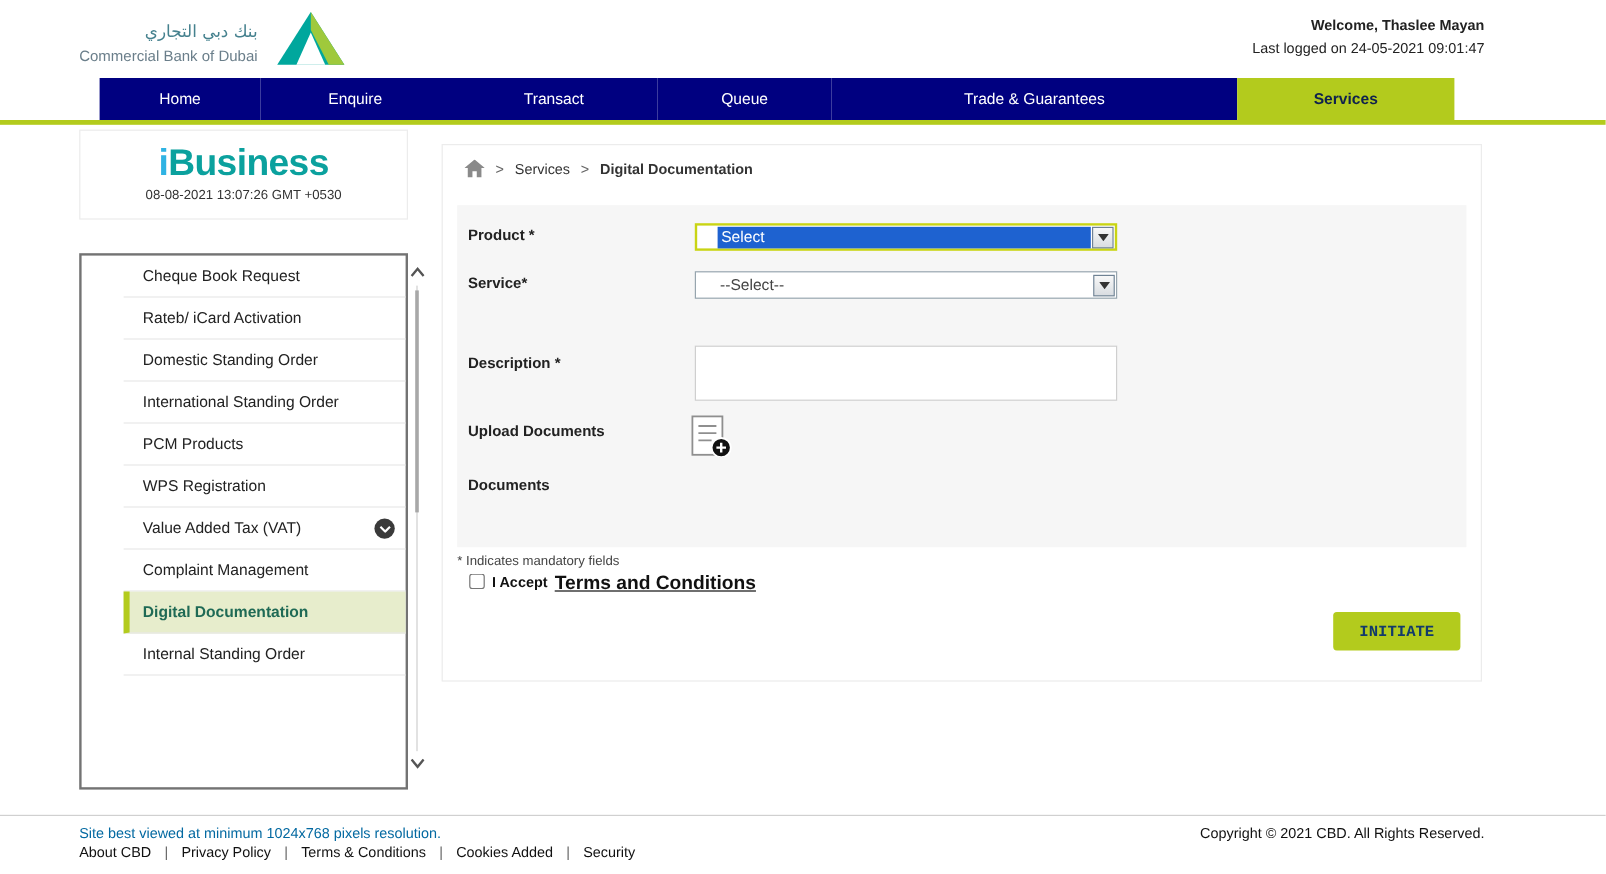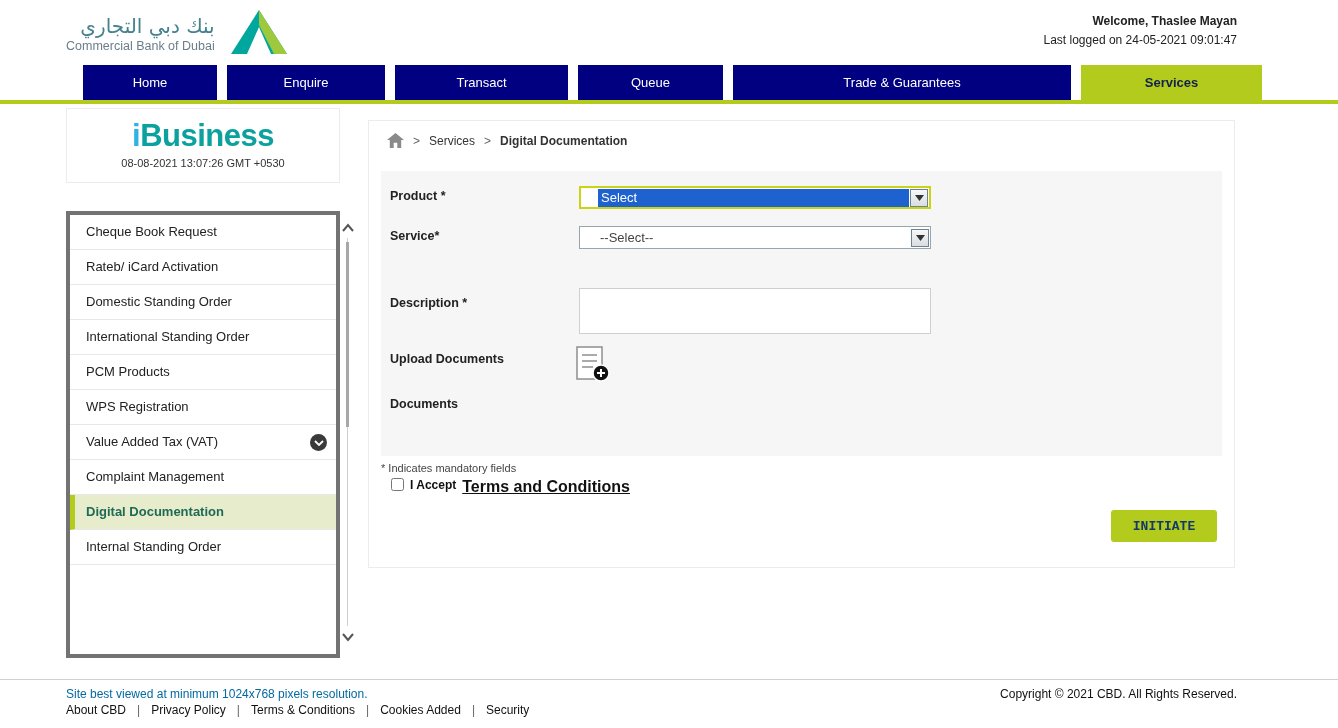--- a/index.html
+++ b/index.html
@@ -10,42 +10,42 @@
     position: relative;
     background: #ffffff;
     font-family: "Liberation Sans", sans-serif;
     overflow: hidden;
   }
 
   
   .header { position: absolute; top: 0; left: 0; width: 1338px; height: 65px; background: #fff; }
   .logo { position: absolute; left: 66px; top: 8px; display: flex; align-items: center; gap: 14px; cursor: pointer; }
   .logo-text { display: flex; flex-direction: column; }
-  .logo-arabic { font-family: "DejaVu Sans", sans-serif; direction: rtl; color: #45818e; font-size: 20px; line-height: 22px; }
+  .logo-arabic { font-family: "DejaVu Sans", sans-serif; direction: rtl; color: #45818e; font-size: 14px; line-height: 22px; }
   .logo-english { color: #6a7e8a; font-size: 12.5px; margin-top: 2px; }
   .welcome { position: absolute; top: 14px; right: 101px; text-align: right; }
   .welcome-name { font-size: 12px; font-weight: bold; color: #222; }
   .welcome-last { font-size: 12px; color: #222; margin-top: 5px; }
 
   
-  .navbar { position: absolute; top: 65px; left: 83px; height: 35px; display: flex; gap: 10px; }
+  .navbar { position: absolute; top: 65px; left: 83px; height: 35px; display: flex; gap: 0; }
   .nav-tab { background: #000080; color: #fff; font-size: 13px; display: flex; align-items: center; justify-content: center; cursor: pointer; }
   .nav-tab.w0 { width: 134px; } .nav-tab.w1 { width: 158px; } .nav-tab.w2 { width: 173px; }
   .nav-tab.w3 { width: 145px; } .nav-tab.w4 { width: 338px; } .nav-tab.w5 { width: 181px; }
   .nav-tab.active { background: #b3cb1d; color: #10224d; font-weight: bold; }
   .green-line { position: absolute; top: 100px; left: 0; width: 1338px; height: 4px; background: #b3cb1d; }
 
   
   .brand-card { position: absolute; left: 66px; top: 108px; width: 274px; height: 75px; background: #fff; border: 1px solid #ececec; text-align: center; }
   .brand-text { margin-top: 9px; font-size: 31px; font-weight: bold; letter-spacing: -0.5px; }
   .brand-i { color: #2fb3e3; }
   .brand-rest { color: #0ba19e; }
   .brand-datetime { font-size: 11px; color: #333; margin-top: 3px; }
 
-  .menu { position: absolute; left: 66px; top: 211px; width: 274px; height: 447px; background: #fff; border: 4px solid #737373; }
+  .menu { position: absolute; left: 66px; top: 211px; width: 274px; height: 447px; background: #fff; border: 2px solid #737373; padding-left: 35px; }
   .menu-item { height: 35px; line-height: 34px; padding-left: 16px; font-size: 13px; color: #222; border-bottom: 1px solid #e8e8e8; cursor: pointer; position: relative; white-space: nowrap; }
   .menu-item.active { background: #e7edcc; border-left: 5px solid #b3cb1d; padding-left: 11px; color: #1f6a55; font-weight: bold; }
   .expand-icon { position: absolute; right: 9px; top: 9px; width: 17px; height: 17px; border-radius: 50%; background: #3a3a3a; display: flex; align-items: center; justify-content: center; cursor: pointer; }
 
   .scrollbar { position: absolute; left: 341px; top: 218px; width: 14px; height: 428px; }
   .scroll-up, .scroll-down { position: absolute; left: 1px; cursor: pointer; }
   .scroll-up { top: 0; } .scroll-down { bottom: 0; }
   .scroll-track { position: absolute; left: 6px; top: 20px; bottom: 20px; width: 1px; background: #cfcfcf; cursor: pointer; }
   .scroll-thumb { position: absolute; left: 5px; top: 24px; width: 3px; height: 185px; background: #a8a8a8; cursor: grab; }
 

